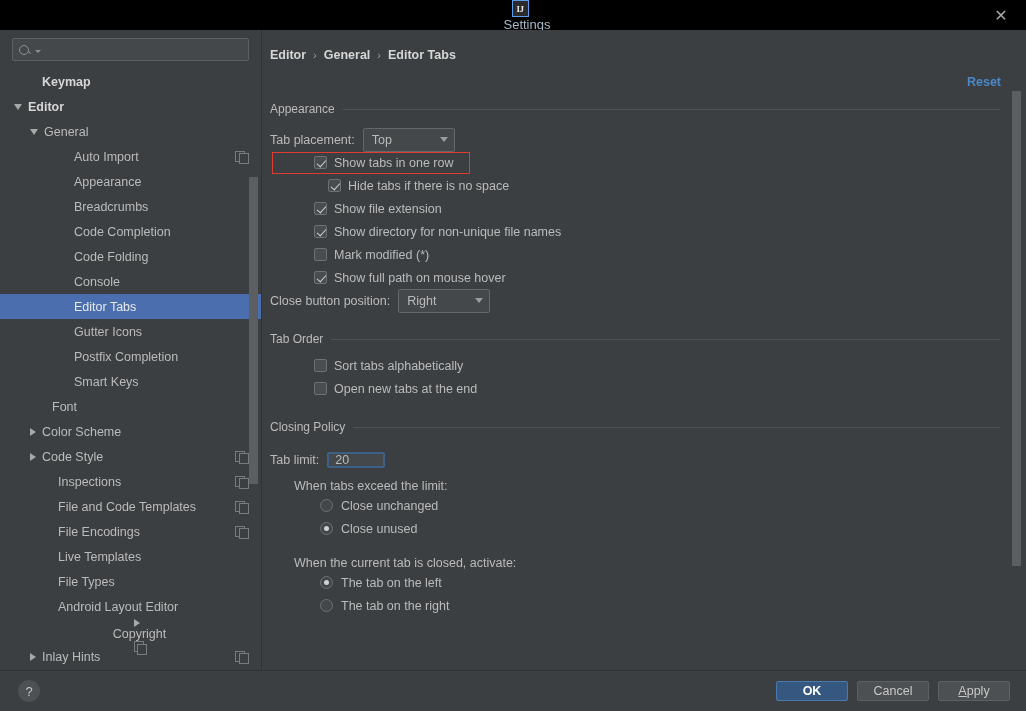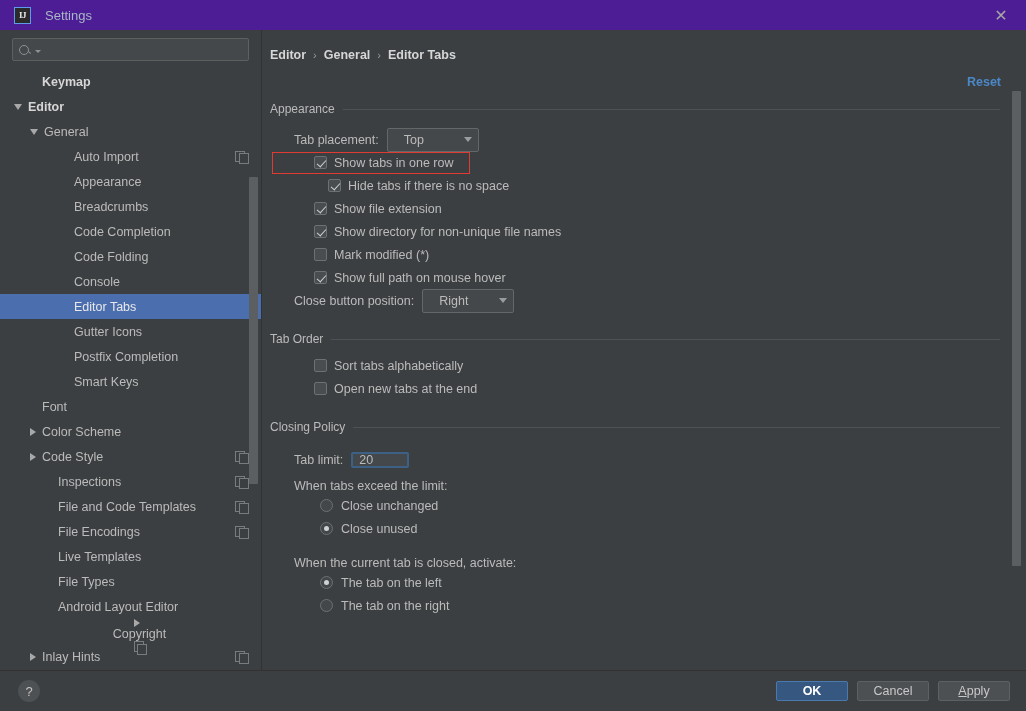--- a/index.html
+++ b/index.html
@@ -11,25 +11,26 @@
     font-family: "Liberation Sans", sans-serif;
     font-size: 12px;
     color: #bbbbbb;
     overflow: hidden;
     position: relative;
   }
 
   
   .titlebar {
     height: 30px;
-    background: #4c1d95;
+    background: #000000;
     display: flex;
     align-items: center;
     padding: 0 0 0 14px;
     position: relative;
+    flex-direction: column;
   }
   .ij-logo {
     width: 17px; height: 17px;
     border: 1.5px solid #5d9cec;
     background: #2b2b2b;
     display: flex; align-items: center; justify-content: center;
     font-size: 9px; font-weight: bold; color: #e8e8e8;
     letter-spacing: -0.5px;
     font-family: "Liberation Serif", serif;
     flex: none;
@@ -244,33 +245,32 @@
   .group-line {
     flex: 1;
     height: 1px;
     background: #4f5254;
   }
 
   .row {
     display: flex;
     align-items: center;
     height: 23px;
-    margin-left: 24px;
   }
   .label { color: #bbbbbb; font-size: 12.5px; white-space: nowrap; }
 
   .combo {
     height: 24px;
     min-width: 92px;
     background: #45484a;
     border: 1px solid #646767;
     border-radius: 2px;
     display: flex;
     align-items: center;
-    padding: 0 6px 0 16px;
+    padding: 0 6px 0 8px;
     margin-left: 8px;
     cursor: pointer;
     justify-content: space-between;
   }
   .combo-val { color: #bbbbbb; font-size: 12.5px; }
   .combo-arrow {
     width: 0; height: 0;
     border-left: 4.5px solid transparent;
     border-right: 4.5px solid transparent;
     border-top: 5px solid #9a9da0;
@@ -489,21 +489,21 @@
           <span class="tree-label">Gutter Icons</span>
         </div>
         <div class="tree-item" style="padding-left: 62px;">
           <span class="arrow none"></span>
           <span class="tree-label">Postfix Completion</span>
         </div>
         <div class="tree-item" style="padding-left: 62px;">
           <span class="arrow none"></span>
           <span class="tree-label">Smart Keys</span>
         </div>
-        <div class="tree-item" style="padding-left: 30px;">
+        <div class="tree-item" style="padding-left: 40px;">
           <span class="arrow none"></span>
           <span class="tree-label">Font</span>
         </div>
         <div class="tree-item" style="padding-left: 30px;">
           <span class="arrow collapsed"></span>
           <span class="tree-label">Color Scheme</span>
         </div>
         <div class="tree-item" style="padding-left: 30px;">
           <span class="arrow collapsed"></span>
           <span class="tree-label">Code Style</span>

